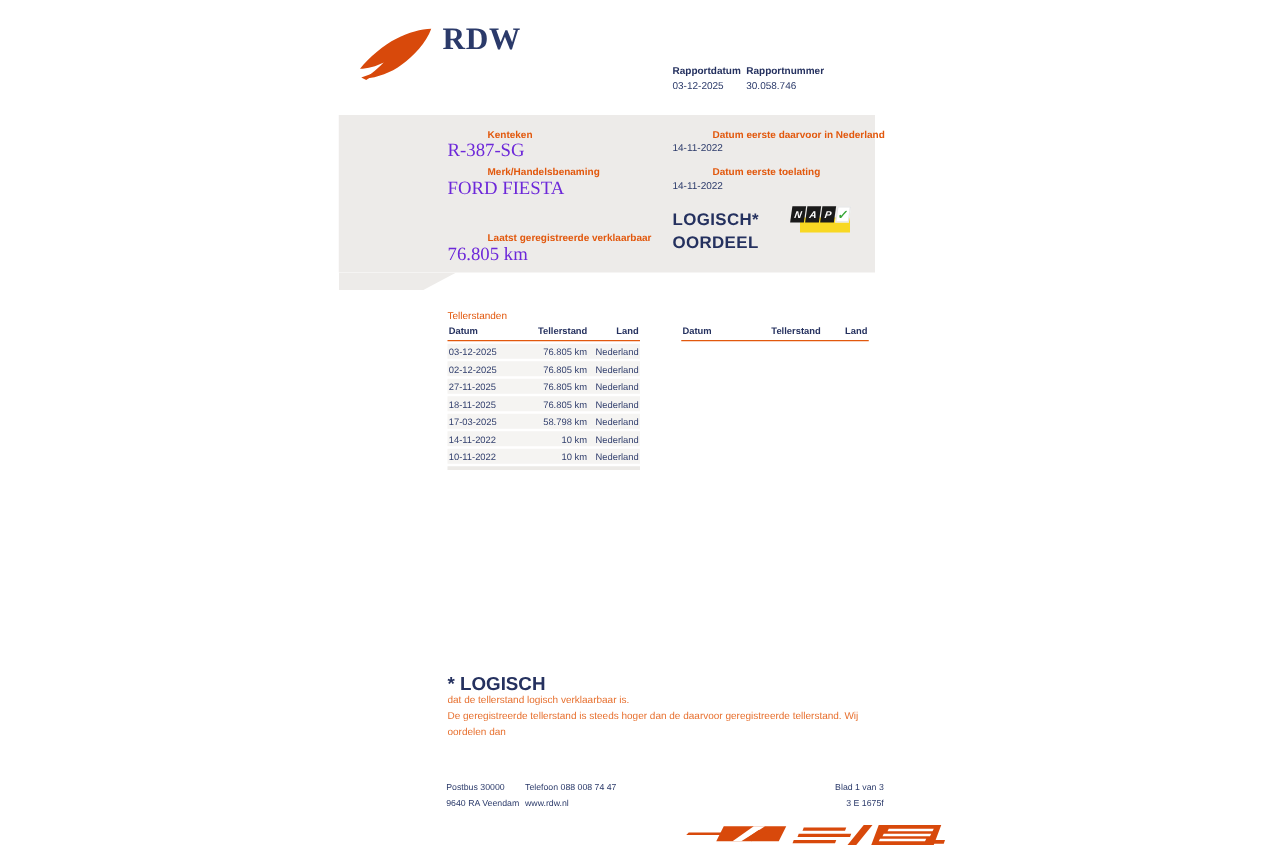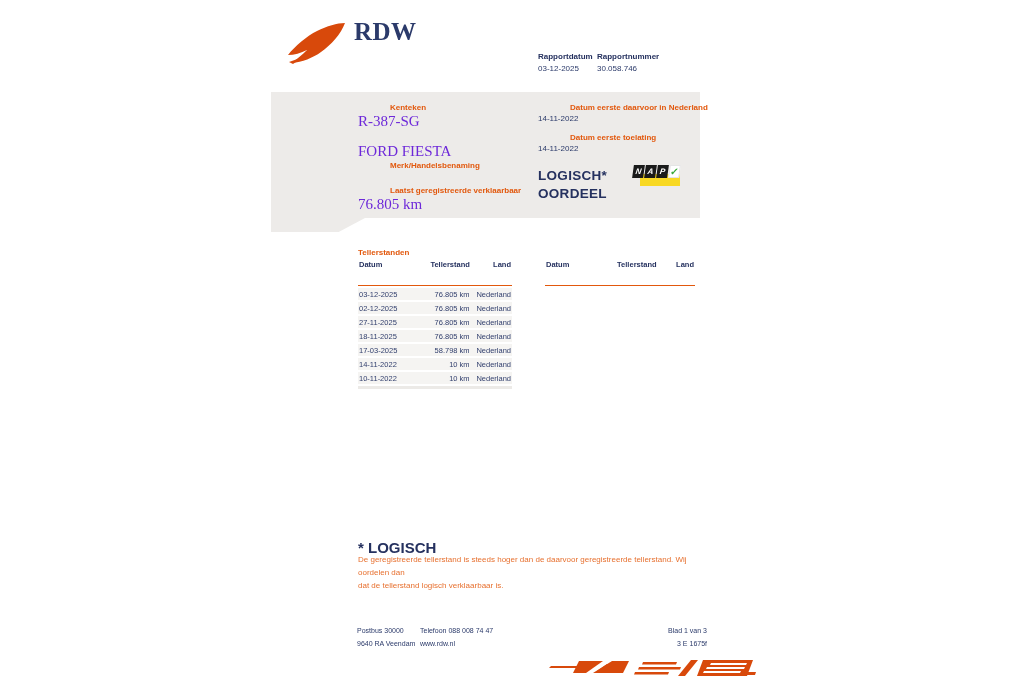--- a/index.html
+++ b/index.html
@@ -27,23 +27,23 @@
 
   
   .nap { left:633px; top:165px; width:50px; height:24px; }
   .nap-yellow { position:absolute; left:7px; top:9px; width:40px; height:12px; background:#f8d823; }
   .nap-boxes { position:absolute; left:0; top:0; display:flex; gap:1px; transform:skewX(-8deg); }
   .nap-box { width:11px; height:13px; background:#1a1a1a; color:#fff; font-size:8px; font-weight:700; font-style:italic;
     display:flex; align-items:center; justify-content:center; }
   .nap-box.check { background:#ffffff; color:#36a635; font-style:normal; font-size:10px; border:1px solid #e5e5e5; }
 
   
-  .section-title { font-size:8px; font-weight:700; color:#e2580d; }
+  .section-title { font-size:8px; font-weight:400; color:#e2580d; }
   .odo-table { width:154px; font-size:7.5px; color:#33406e; }
-  .odo-table .thead { display:flex; font-weight:700; color:#25315f; padding-bottom:16px; border-bottom:1.5px solid #e2580d; }
+  .odo-table .thead { display:flex; font-weight:700; color:#25315f; padding-bottom:3px; border-bottom:1.5px solid #e2580d; }
   .odo-table .row { display:flex; background:#f5f4f2; margin-top:2px; padding:2px 0 1px 0; }
   .odo-table .c1 { width:62px; text-align:left; padding-left:1px; }
   .odo-table .c2 { width:44px; text-align:right;margin-left:18px; }
   .odo-table .c3 { width:48px; text-align:right; padding-right:1px; }
   .odo-table .tbar { height:3px; background:#eceae7; margin-top:2px; }
   .odo-table.t2 { width:150px; }
   .odo-table.t2 .c3 { width:44px; }
 
   
   .note-title { font-size:15px; font-weight:700; color:#25315f; }
@@ -67,21 +67,21 @@
   <div class="abs meta-label" style="left:538px; top:52px;">Rapportdatum</div>
   <div class="abs meta-value" style="left:538px; top:64px;">03-12-2025</div>
   <div class="abs meta-label" style="left:597px; top:52px;">Rapportnummer</div>
   <div class="abs meta-value" style="left:597px; top:64px;">30.058.746</div>
 
   <div class="abs panel"></div>
   <div class="abs panel-tab"></div>
 
   <div class="abs field-label" style="left:358px; top:103px;">Kenteken</div>
   <div class="abs field-value-big" style="left:358px; top:113px;">R-387-SG</div>
-  <div class="abs field-label" style="left:358px; top:133px;margin-top:28px;">Merk/Handelsbenaming</div>
+  <div class="abs field-label" style="left:358px; top:133px;">Merk/Handelsbenaming</div>
   <div class="abs field-value-big" style="left:358px; top:143px;">FORD FIESTA</div>
   <div class="abs field-label" style="left:358px; top:186px;">Laatst geregistreerde verklaarbaar</div>
   <div class="abs field-value-big" style="left:358px; top:196px;">76.805 km</div>
 
   <div class="abs field-label" style="left:538px; top:103px;">Datum eerste daarvoor in Nederland</div>
   <div class="abs field-value-sm" style="left:538px; top:114px;">14-11-2022</div>
   <div class="abs field-label" style="left:538px; top:133px;">Datum eerste toelating</div>
   <div class="abs field-value-sm" style="left:538px; top:144px;">14-11-2022</div>
 
   <div class="abs oordeel" style="left:538px; top:167px;">
@@ -147,22 +147,22 @@
   <div class="abs odo-table t2" style="left:545px; top:260px;">
     <div class="thead">
       <div class="c1">Datum</div>
       <div class="c2">Tellerstand</div>
       <div class="c3">Land</div>
     </div>
   </div>
 
   <div class="abs note-title" style="left:358px; top:539px;">* LOGISCH</div>
   <div class="abs note-body" style="left:358px; top:553px; width:360px;">
+    <div>dat de tellerstand logisch verklaarbaar is.</div>
     <div>De geregistreerde tellerstand is steeds hoger dan de daarvoor geregistreerde tellerstand. Wij oordelen dan</div>
-    <div>dat de tellerstand logisch verklaarbaar is.</div>
   </div>
 
   <div class="abs foot" style="left:357px; top:624px;">
     <div>Postbus 30000</div>
     <div>9640 RA Veendam</div>
   </div>
   <div class="abs foot" style="left:420px; top:624px;">
     <div>Telefoon 088 008 74 47</div>
     <div>www.rdw.nl</div>
   </div>

